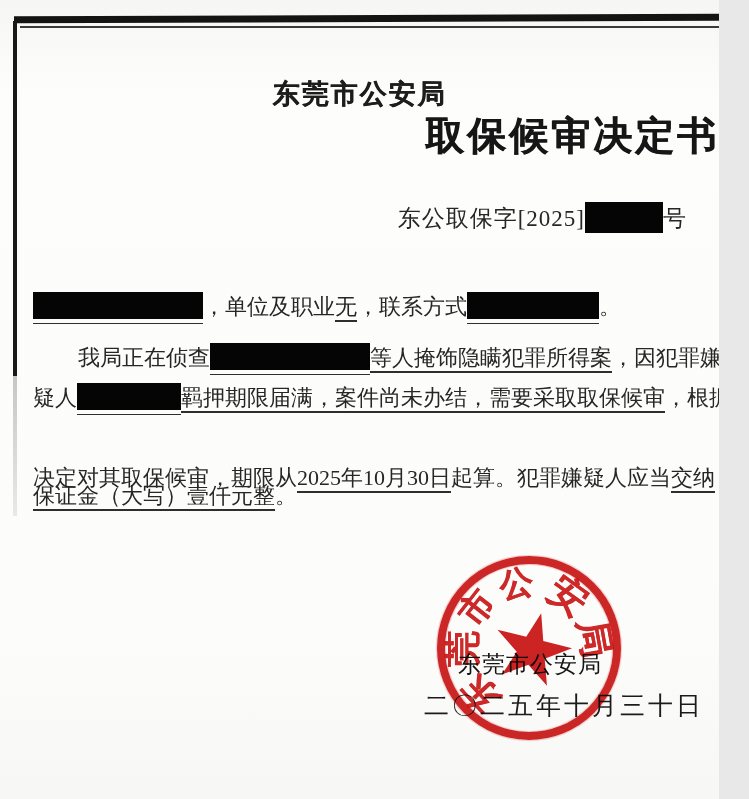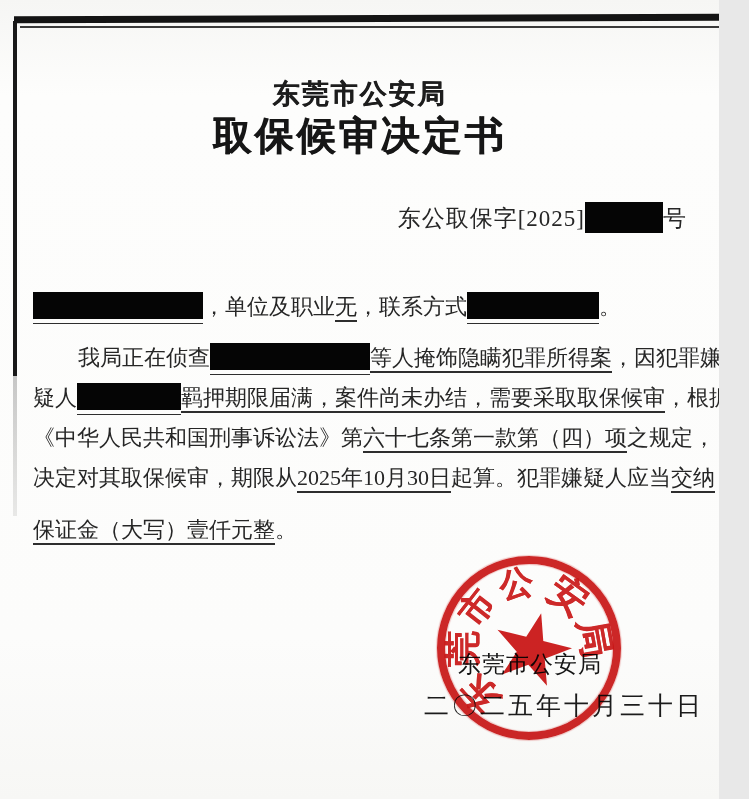--- a/index.html
+++ b/index.html
@@ -10,21 +10,21 @@
     color:#222;
   }
   
   .scan-top{position:absolute;left:14px;top:15px;width:733px;height:7px;background:#141414;transform:skewY(-0.2deg);}
   .scan-top-thin{position:absolute;left:20px;top:26px;width:727px;height:2px;background:#3a3a3a;}
   .scan-left{position:absolute;left:13px;top:21px;width:4px;height:355px;background:#191919;}
   .scan-left-faint{position:absolute;left:13px;top:376px;width:4px;height:140px;background:linear-gradient(#9a9a9a,#d8d8d6);opacity:.55;}
   
   .agency-title{position:absolute;left:0;top:76px;width:100%;text-align:center;
     font-size:27px;font-weight:700;letter-spacing:2px;color:#1d1d1d;text-shadow:.5px 0 0 currentColor;}
-  .doc-title{position:absolute;left:0;top:109px;width:100%;text-align:center;
+  .doc-title{position:absolute;left:0;top:109px;width:100%;text-align:right;
     font-size:39px;font-weight:900;letter-spacing:3px;color:#161616;text-shadow:.8px 0 0 currentColor;}
   .doc-number{position:absolute;right:32px;top:202px;font-size:23px;color:#262626;letter-spacing:1px;}
   
   .bline{position:absolute;left:33px;right:38px;height:40px;line-height:40px;
     font-size:22px;color:#262626;white-space:nowrap;
     text-align:justify;text-align-last:justify;}
   .bline.natural{text-align:right;text-align-last:left;}
   .indent{padding-left:45px;}
   .u{text-decoration:underline;text-decoration-thickness:1.5px;text-underline-offset:6px;text-decoration-color:#2e2e2e;}
   .redact{display:inline-block;height:27px;background:#050505;vertical-align:-5px;}
@@ -63,25 +63,24 @@
 
   <div class="doc-number"><span>东公取保字[2025]</span><span class="redact" style="width:78px;height:31px;vertical-align:-7px;"></span><span>号</span></div>
 
 
   <div class="bline natural" style="top:287px;"><span class="redact ru" style="width:170px;"></span><span>，单位及职业</span><span class="u">无</span><span>，联系方式</span><span class="redact ru" style="width:132px;"></span><span>。</span></div>
 
   <div class="bline" style="top:378px;"><span>疑人</span><span class="redact ru" style="width:104px;"></span><span class="u">羁押期限届满，案件尚未办结，需要采取取保候审</span><span>，根据</span></div>
 
   <div class="bline indent" style="top:338px;"><span>我局正在侦查</span><span class="redact ru" style="width:160px;"></span><span class="u">等人掩饰隐瞒犯罪所得案</span><span>，因犯罪嫌</span></div>
 
-  <div class="bline" style="top:418px;"><span>《中华人民共和国刑事诉讼法》第</span><span class="u">六十七条第一款第（四）项</span><span>之规定，</span></div>
 
   <div class="bline" style="top:458px;"><span>决定对其取保候审，期限从</span><span class="u">2025年10月30日</span><span>起算。犯罪嫌疑人应当</span><span class="u">交纳</span></div>
 
-  <div class="bline natural" style="top:510px;"><span class="u">保证金（大写）壹仟元整</span><span>。</span></div>
+  <div class="bline natural" style="top:476px;"><span class="u">保证金（大写）壹仟元整</span><span>。</span></div>
 
   <div class="sig-agency">东莞市公安局</div>
   <div class="sig-date">二〇二五年十月三十日</div>
 
   <div class="seal">
     <div class="seal-ring"></div>
     <span class="sc">东</span>
     <span class="sc">莞</span>
     <span class="sc">市</span>
     <span class="sc">公</span>

